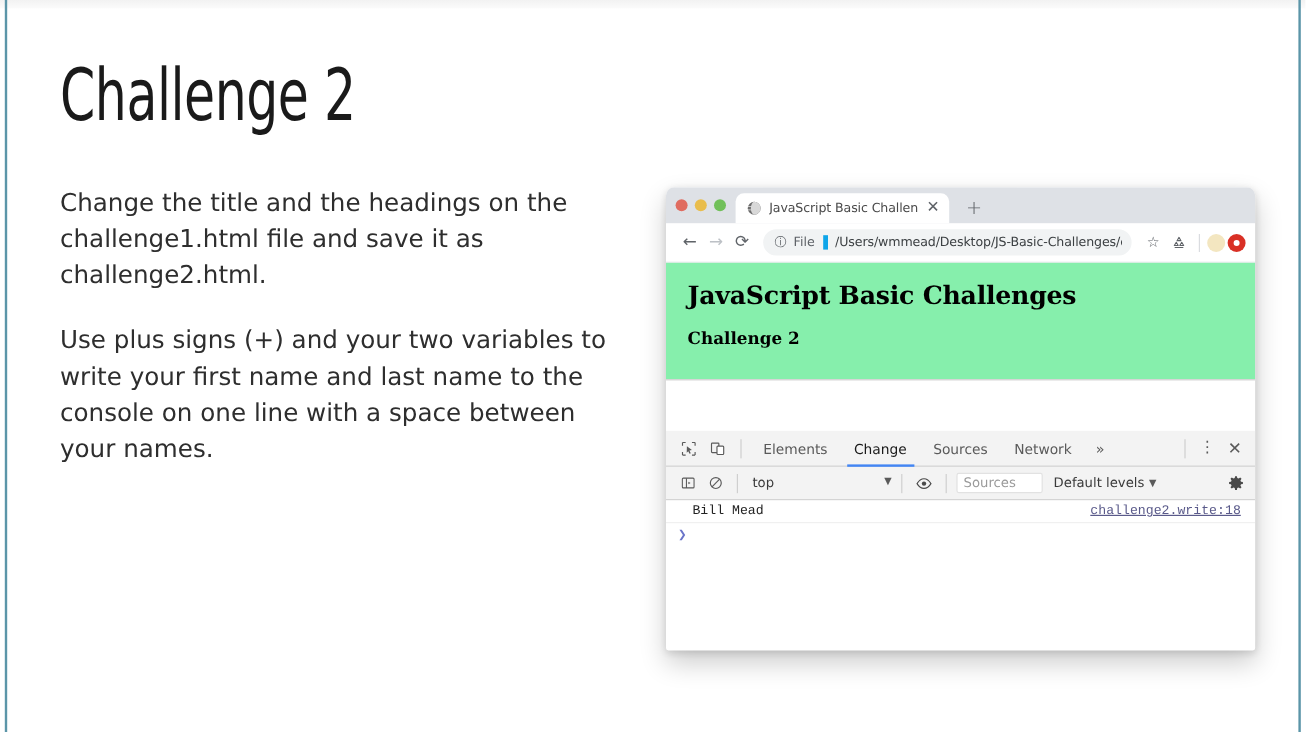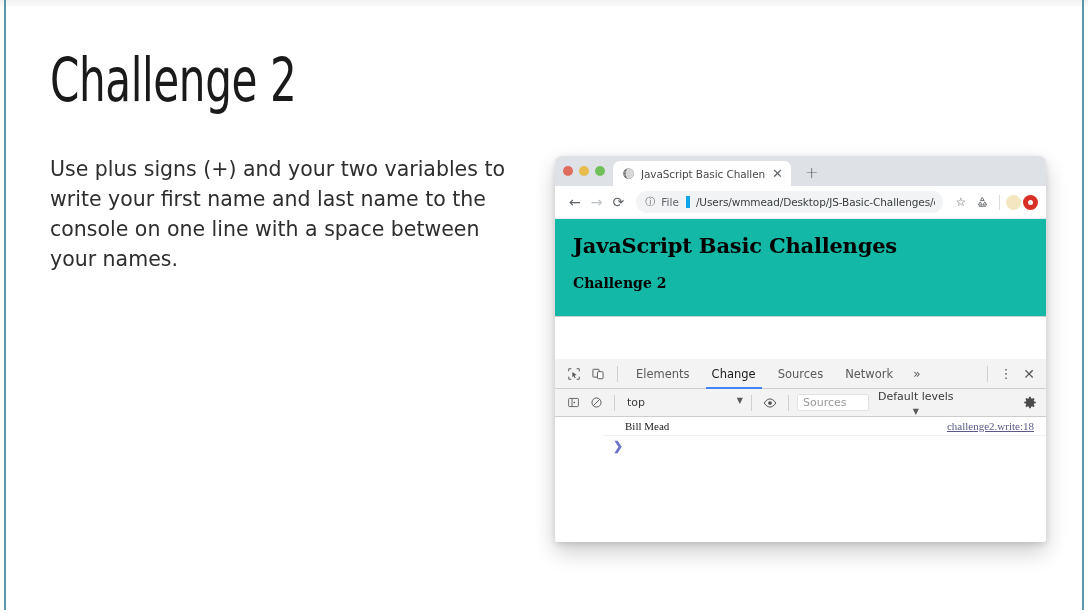--- a/index.html
+++ b/index.html
@@ -176,21 +176,21 @@
   }
   .red-dot {
     width: 15px; height: 15px; border-radius: 50%;
     background: #d93025; flex: 0 0 auto;
     display: flex; align-items: center; justify-content: center;
   }
   .red-dot-inner { width: 5px; height: 5px; border-radius: 50%; background: #ffffff; }
 
   
   .page {
-    background: #14b8a6;
+    background: #86efac;
     padding: 14px 30px 16px 18px;
     height: 97px;
   }
   .page-h1 {
     font-family: "DejaVu Serif", "Liberation Serif", serif;
     font-size: 21px;
     font-weight: 700;
     color: #000000;
     margin: 0 0 17px 0;
     letter-spacing: -0.2px;
@@ -276,30 +276,28 @@
     border-radius: 2px;
     display: flex; align-items: center;
     padding: 0 5px;
     font-size: 11px;
     color: #9a9a9a;
   }
   .levels {
     display: flex; align-items: center; gap: 4px;
     font-size: 11px; color: #3a3a3a;
     padding: 0 6px;
-    flex-direction: column;
   }
   .cb-spacer { flex: 1 1 auto; }
 
   .console-body {
     flex: 1 1 auto;
     background: #ffffff;
-    font-family: Liberation Serif, serif;
+    font-family: Liberation Mono, monospace;
     overflow: hidden;
-    margin-left: 48px;
   }
   .console-row {
     display: flex;
     align-items: baseline;
     padding: 3px 12px 3px 22px;
     border-bottom: 1px solid #f0f0f0;
     font-size: 11px;
   }
   .console-msg { color: #222222; flex: 1 1 auto; }
   .console-src {
@@ -319,20 +317,21 @@
 <body>
 
 <div class="slide">
 
   <div class="edge-top"></div>
   <div class="edge-left"></div>
   <div class="edge-right"></div>
 
   <div class="left-col">
     <h1 class="slide-title">Challenge 2</h1>
+    <p class="body-para">Change the title and the headings on the challenge1.html file and save it as challenge2.html.</p>
     <p class="body-para">Use plus signs (+) and your two variables to write your first name and last name to the console on one line with a space between your names.</p>
   </div>
 
   <div class="browser">
 
     <div class="tabstrip">
       <div class="lights">
         <div class="light red"></div>
         <div class="light yellow"></div>
         <div class="light green"></div>

